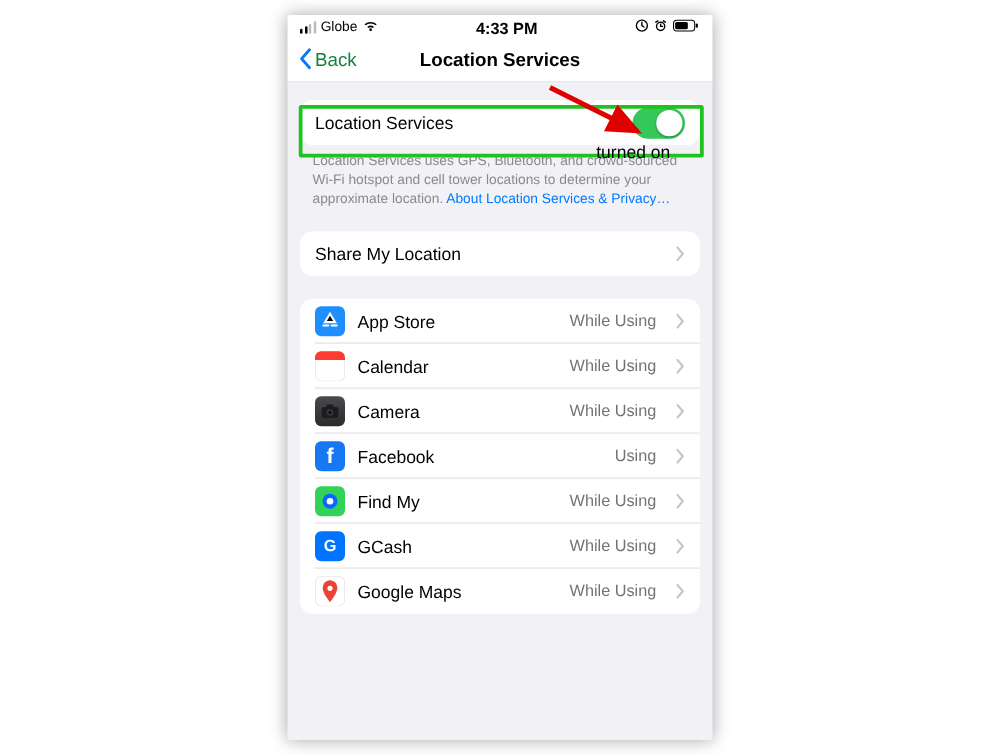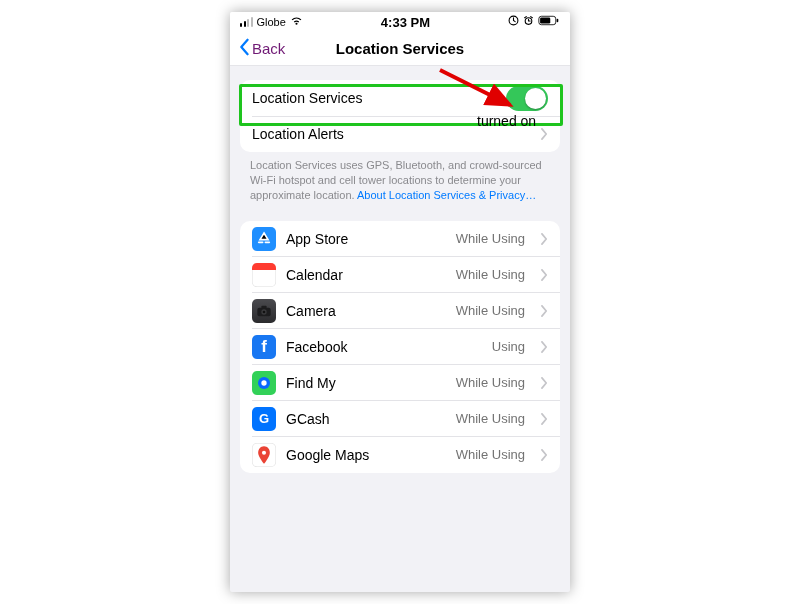--- a/index.html
+++ b/index.html
@@ -24,21 +24,21 @@
   .sig-bars span { width: 2px; background: #000; border-radius: 1px; }
   .sig-bars .b1 { height: 4px; } .sig-bars .b2 { height: 6px; }
   .sig-bars .b3 { height: 8px; background:#bbb; } .sig-bars .b4 { height: 10px; background:#bbb; }
   .carrier { font-size: 11px; font-weight: 500; }
   .status-center { font-size: 13px; font-weight: 600; }
   
   .nav {
     height: 34px; background:#fff; display:flex; align-items:center;
     position:relative; border-bottom: 0.5px solid #e5e5e9; padding: 0 8px;
   }
-  .back { display:flex; align-items:center; color:#701a75; font-size:15px; gap:2px; }
+  .back { display:flex; align-items:center; color:#15803d; font-size:15px; gap:2px; }
   .nav-title { position:absolute; left:0; right:0; text-align:center; font-size:15px; font-weight:600; pointer-events:none; }
   
   .content { flex:1; overflow:hidden; padding-top: 6px; }
   .group { margin: 8px 10px 0 10px; background:#fff; border-radius:10px; overflow:hidden; }
   .row {
     display:flex; align-items:center; min-height: 36px; padding: 0 12px;
     position: relative; gap:10px;
   }
   .row:not(:last-child)::after {
     content:""; position:absolute; left:12px; right:0; bottom:0;
@@ -134,35 +134,37 @@
   </div>
 
   <div class="content">
 
     <div class="group">
       <div class="row">
         <span class="row-label">Location Services</span>
         <span class="row-spacer"></span>
         <span class="toggle"></span>
       </div>
+    </div>
+
+    <div class="footer-text">
+      <span>Location Services uses GPS, Bluetooth, and crowd-sourced Wi-Fi hotspot and cell tower locations to determine your approximate location. </span><span class="link">About Location Services &amp; Privacy…</span>
+    </div>
+
+    <div class="group" style="margin-top:18px">
       <div class="row">
-        <span class="row-label">Location Alerts</span>
+        <span class="row-label">Share My Location</span>
         <span class="row-spacer"></span>
         <span class="chev">
           <svg width="7" height="12" viewBox="0 0 8 14">
               <path d="M1 1l5 6-5 6" stroke="#c5c5c9" stroke-width="2" fill="none" stroke-linecap="round" stroke-linejoin="round"></path>
             </svg>
         </span>
       </div>
     </div>
-
-    <div class="footer-text">
-      <span>Location Services uses GPS, Bluetooth, and crowd-sourced Wi-Fi hotspot and cell tower locations to determine your approximate location. </span><span class="link">About Location Services &amp; Privacy…</span>
-    </div>
-
 
     <div class="group" id="apps-group" style="margin-top:18px">
         <div class="row row-with-icon">
           <span class="app-icon">
             <div style="width:100%;height:100%;background:#1f8fff;border-radius:5px;display:flex;align-items:center;justify-content:center;">
               <svg width="16" height="16" viewBox="0 0 24 24">
                 <path d="M12 3l6 10H6l6-10zm-8 14h6m4 0h6" stroke="#fff" stroke-width="2.5" stroke-linecap="round"></path>
               </svg>
             </div>
           </span>

